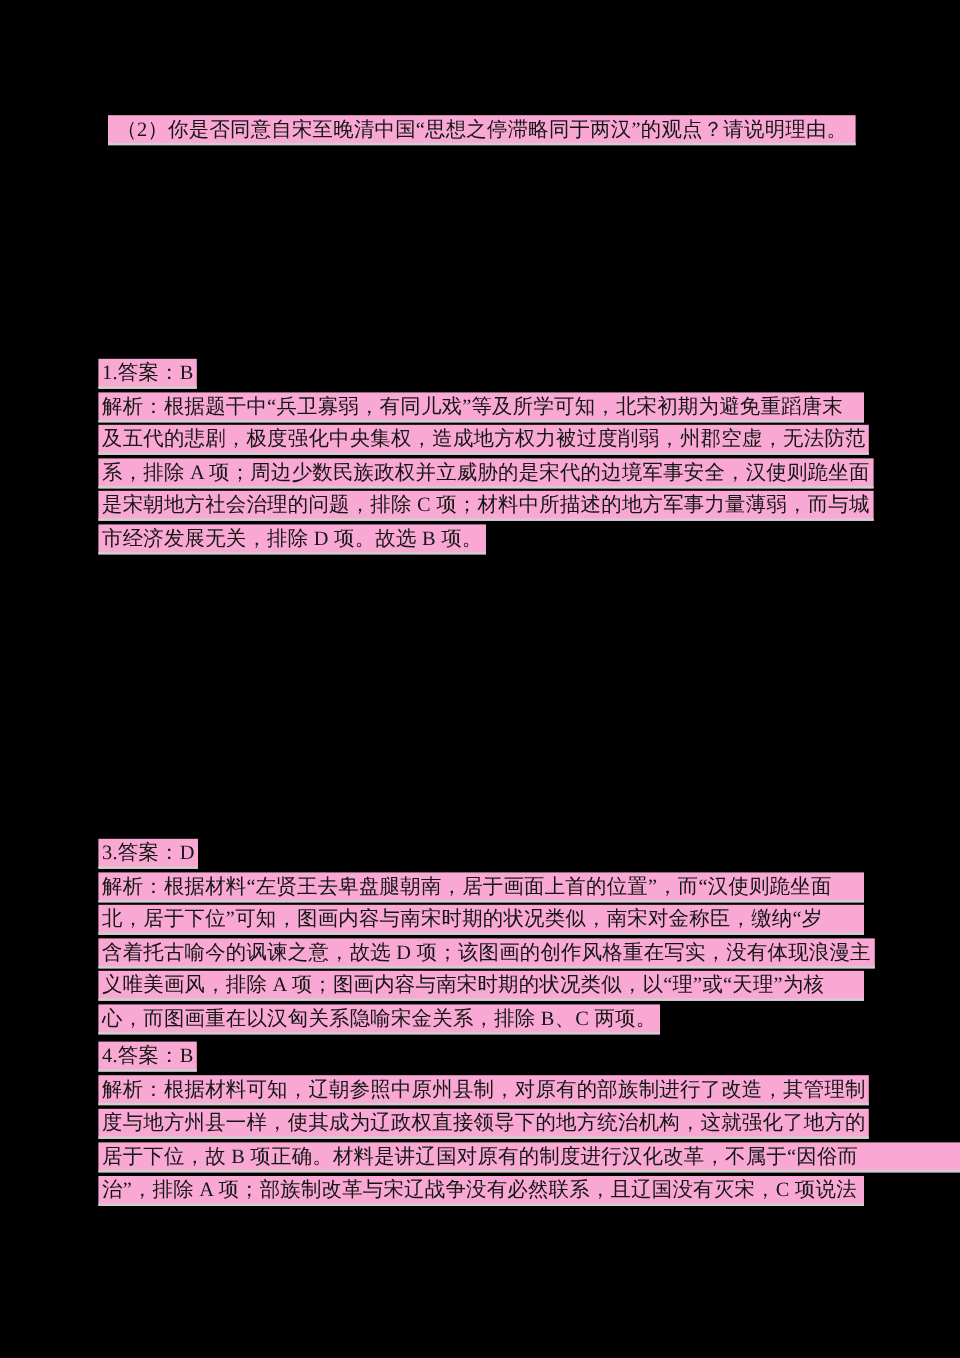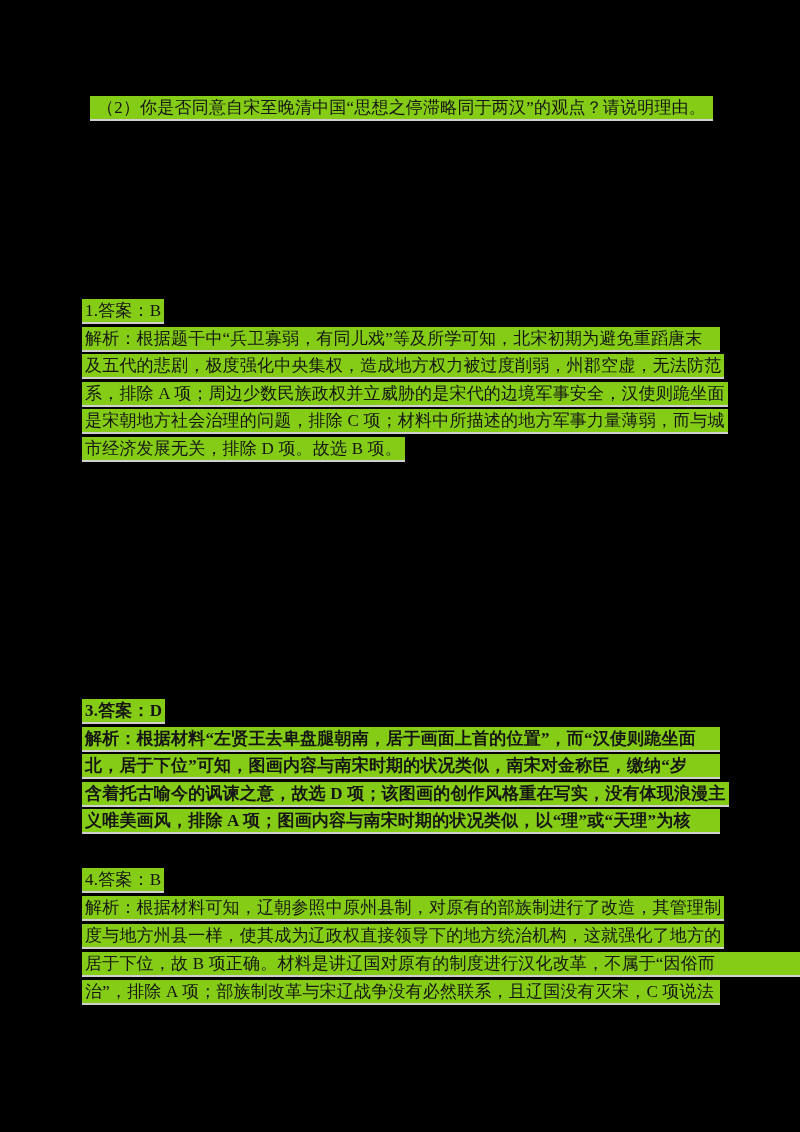--- a/index.html
+++ b/index.html
@@ -9,21 +9,21 @@
   }
   .canvas {
     position: relative;
     width: 800px;
     height: 1132px;
     background: #000000;
     overflow: hidden;
     font-family: "Liberation Serif", "DejaVu Serif", serif;
   }
   .band {
-    background: #84cc16;
+    background: #f9a8d4;
     color: #151515;
     font-size: 17px;
     height: 22px;
     line-height: 22px;
     padding: 1px 3px 0 3px;
     width: fit-content;
     white-space: nowrap;
     border-bottom: 2px solid #cfcfcf;
     box-sizing: content-box;
     letter-spacing: 0.2px;
@@ -34,21 +34,21 @@
     top: 96px;
     padding-left: 7px;
     padding-right: 7px;
     font-weight: 500;
   }
   .block {
     position: absolute;
     left: 82px;
   }
   .block-1 { top: 299px; }
-  .block-3 { top: 699px; font-weight: bold; }
+  .block-3 { top: 699px; }
   .block-4 { top: 868px; }
   .block-1 .band, .block-3 .band { margin-bottom: 2.5px; } 
   .block-4 .band { margin-bottom: 3px; }                   
   .full  { min-width: 632px; }
   .bleed { min-width: 712px; } 
 </style>
 </head>
 <body>
 
 <div class="canvas">
@@ -63,20 +63,21 @@
     <div class="band full">是宋朝地方社会治理的问题，排除 C 项；材料中所描述的地方军事力量薄弱，而与城</div>
     <div class="band">市经济发展无关，排除 D 项。故选 B 项。</div>
   </section>
 
   <section class="block block-3">
     <div class="band label">3.答案：D</div>
     <div class="band full">解析：根据材料“左贤王去卑盘腿朝南，居于画面上首的位置”，而“汉使则跪坐面</div>
     <div class="band full">北，居于下位”可知，图画内容与南宋时期的状况类似，南宋对金称臣，缴纳“岁</div>
     <div class="band full">含着托古喻今的讽谏之意，故选 D 项；该图画的创作风格重在写实，没有体现浪漫主</div>
     <div class="band full">义唯美画风，排除 A 项；图画内容与南宋时期的状况类似，以“理”或“天理”为核</div>
+    <div class="band">心，而图画重在以汉匈关系隐喻宋金关系，排除 B、C 两项。</div>
   </section>
 
   <section class="block block-4">
     <div class="band label">4.答案：B</div>
     <div class="band full">解析：根据材料可知，辽朝参照中原州县制，对原有的部族制进行了改造，其管理制</div>
     <div class="band full">度与地方州县一样，使其成为辽政权直接领导下的地方统治机构，这就强化了地方的</div>
     <div class="band bleed">居于下位，故 B 项正确。材料是讲辽国对原有的制度进行汉化改革，不属于“因俗而</div>
     <div class="band full">治”，排除 A 项；部族制改革与宋辽战争没有必然联系，且辽国没有灭宋，C 项说法</div>
   </section>
 

